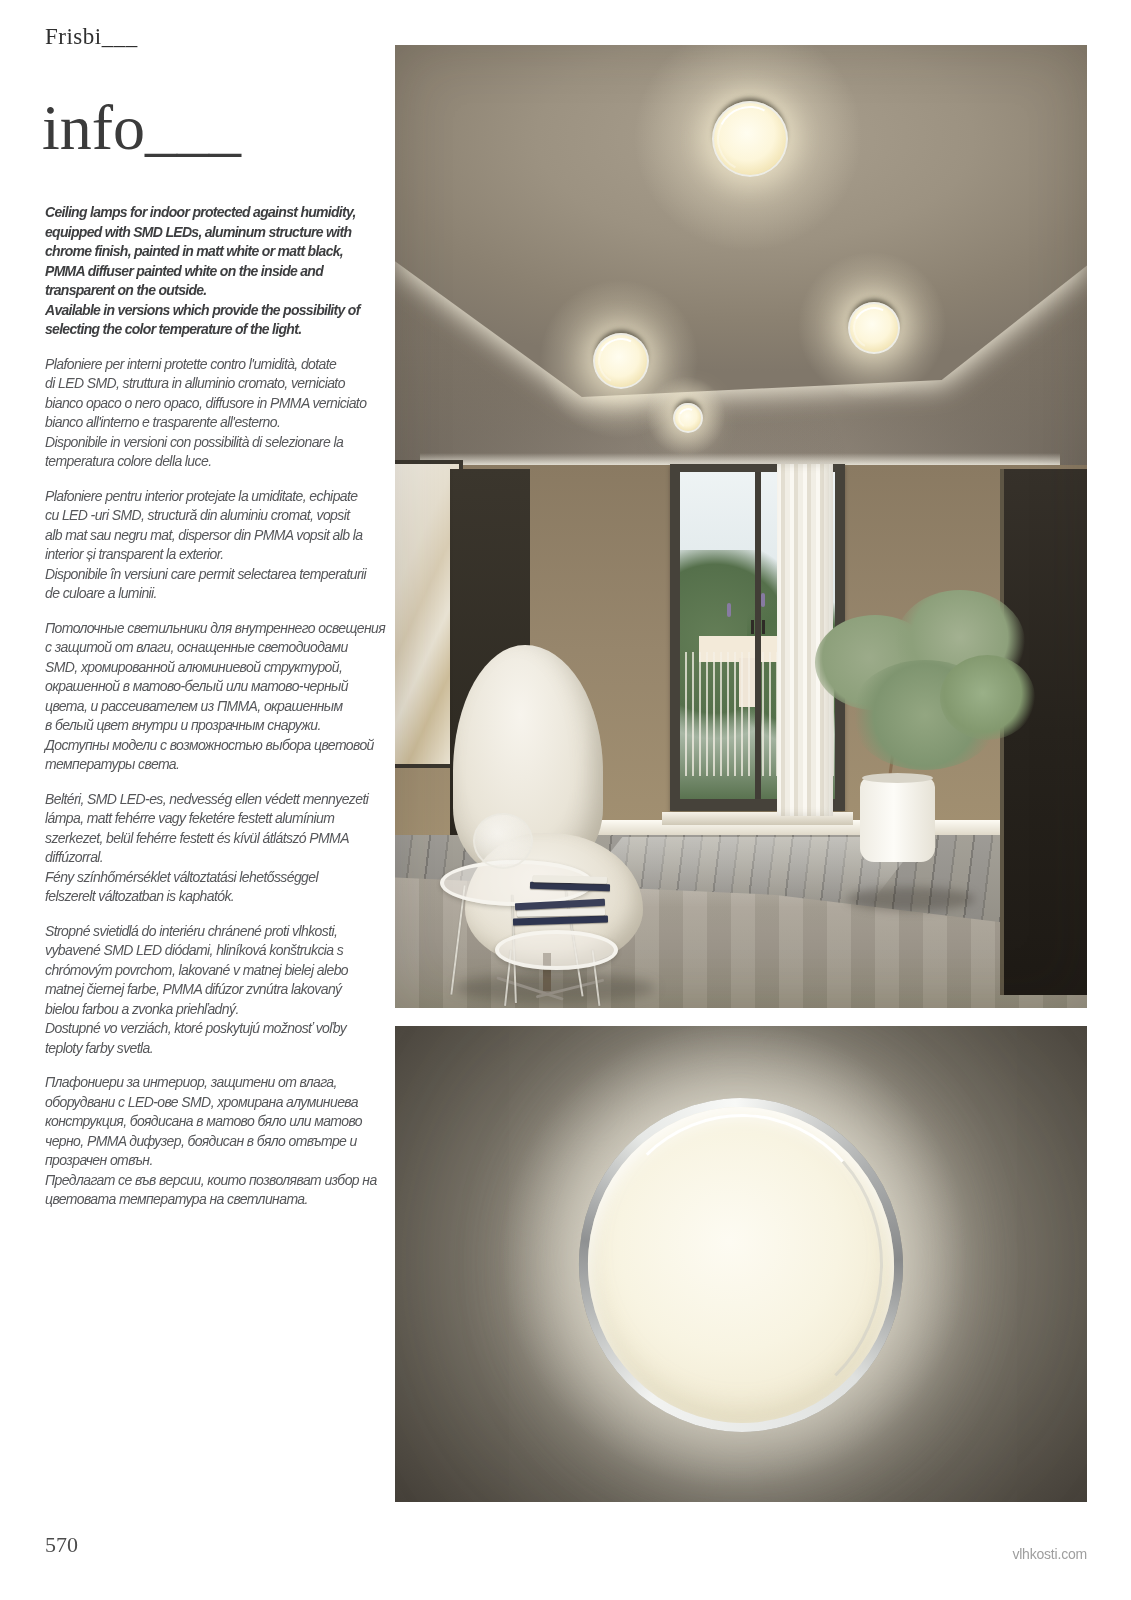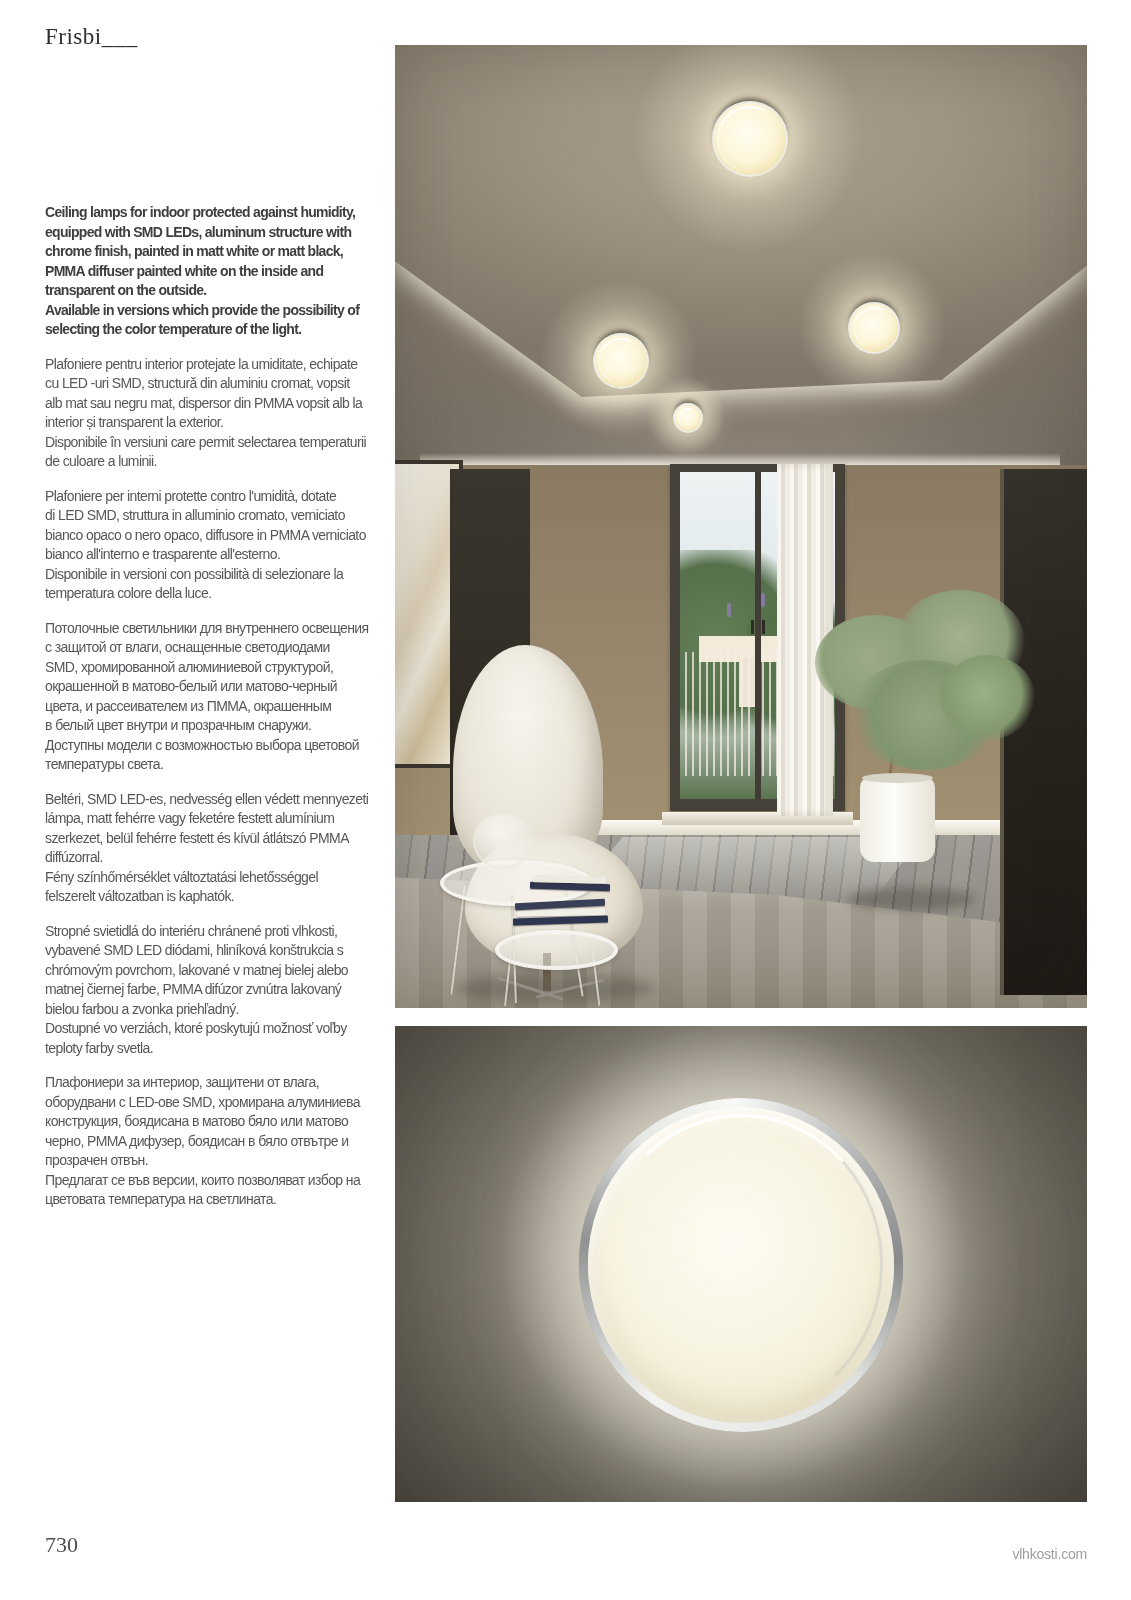--- a/index.html
+++ b/index.html
@@ -1,21 +1,21 @@
 <!DOCTYPE html>
 <html><head>
 <meta charset="utf-8">
 <style>
   html,body{margin:0;padding:0;background:#ffffff;}
   .page{position:relative;width:1131px;height:1600px;background:#ffffff;overflow:hidden;font-family:"Liberation Sans",sans-serif;}
 
   
   .brand{position:absolute;left:45px;top:24px;font-family:"Liberation Serif",serif;font-size:23px;color:#2f2f2f;letter-spacing:0.5px;}
   .section-title{position:absolute;left:42px;top:96px;font-family:"Liberation Serif",serif;font-size:64px;font-weight:400;color:#3b3b3b;line-height:1;}
-  .descriptions{position:absolute;left:45px;top:203px;width:352px;}
+  .descriptions{position:absolute;left:45px;top:203px;width:352px;font-style:italic;}
   .descriptions p{margin:0 0 15px 0;font-size:14px;line-height:19.5px;letter-spacing:-0.6px;color:#56575a;white-space:pre-line;}
   .descriptions p.lead{font-weight:700;letter-spacing:-0.7px;color:#3d3e40;}
   .page-number{position:absolute;left:45px;top:1532px;font-family:"Liberation Serif",serif;font-size:22px;color:#4c4c4c;}
   .website{position:absolute;right:44px;top:1546px;font-size:14px;color:#9e9e9e;letter-spacing:-0.2px;}
 
   
   .fig-room{position:absolute;left:395px;top:45px;width:692px;height:963px;overflow:hidden;background:#8a8070;}
   .ceiling{position:absolute;left:0;top:0;width:692px;height:424px;
     background:
       radial-gradient(120% 95% at 0% 100%, rgba(38,33,26,0.38), transparent 55%),
@@ -121,41 +121,42 @@
     box-shadow:inset 0 10px 18px rgba(255,255,255,0.85), inset 0 -14px 26px rgba(170,158,120,0.22);}
   .detail-face::before{content:"";position:absolute;inset:7px 11px;border-radius:50%;border:3px solid transparent;
     border-top-color:rgba(255,255,255,0.95);border-right-color:rgba(205,205,198,0.55);transform:rotate(8deg);}
 </style>
 </head>
 <body>
 
 <div class="page">
 
   <div class="brand">Frisbi___</div>
+  <div class="section-title">info___</div>
 
   <div class="descriptions">
     <p class="lead">Ceiling lamps for indoor protected against humidity,
 equipped with SMD LEDs, aluminum structure with
 chrome finish, painted in matt white or matt black,
 PMMA diffuser painted white on the inside and
 transparent on the outside.
 Available in versions which provide the possibility of
 selecting the color temperature of the light.</p>
+    <p>Plafoniere per interni protette contro l'umidità, dotate
+di LED SMD, struttura in alluminio cromato, verniciato
+bianco opaco o nero opaco, diffusore in PMMA verniciato
+bianco all'interno e trasparente all'esterno.
+Disponibile in versioni con possibilità di selezionare la
+temperatura colore della luce.</p>
     <p>Plafoniere pentru interior protejate la umiditate, echipate
 cu LED -uri SMD, structură din aluminiu cromat, vopsit
 alb mat sau negru mat, dispersor din PMMA vopsit alb la
 interior și transparent la exterior.
 Disponibile în versiuni care permit selectarea temperaturii
 de culoare a luminii.</p>
-    <p>Plafoniere per interni protette contro l'umidità, dotate
-di LED SMD, struttura in alluminio cromato, verniciato
-bianco opaco o nero opaco, diffusore in PMMA verniciato
-bianco all'interno e trasparente all'esterno.
-Disponibile in versioni con possibilità di selezionare la
-temperatura colore della luce.</p>
     <p>Потолочные светильники для внутреннего освещения
 с защитой от влаги, оснащенные светодиодами
 SMD, хромированной алюминиевой структурой,
 окрашенной в матово-белый или матово-черный
 цвета, и рассеивателем из ПММА, окрашенным
 в белый цвет внутри и прозрачным снаружи.
 Доступны модели с возможностью выбора цветовой
 температуры света.</p>
     <p>Beltéri, SMD LED-es, nedvesség ellen védett mennyezeti
 lámpa, matt fehérre vagy feketére festett alumínium
@@ -259,16 +260,16 @@
 
     <div class="fig-room-vignette"></div>
   </div>
 
   <div class="fig-detail" title="Frisbi ceiling lamp close-up, chrome ring with warm white diffuser">
     <div class="detail-ring">
       <div class="detail-face"></div>
     </div>
   </div>
 
-  <div class="page-number">730</div>
+  <div class="page-number">570</div>
   <div class="website">vlhkosti.com</div>
 
 </div>
 
 </body></html>

